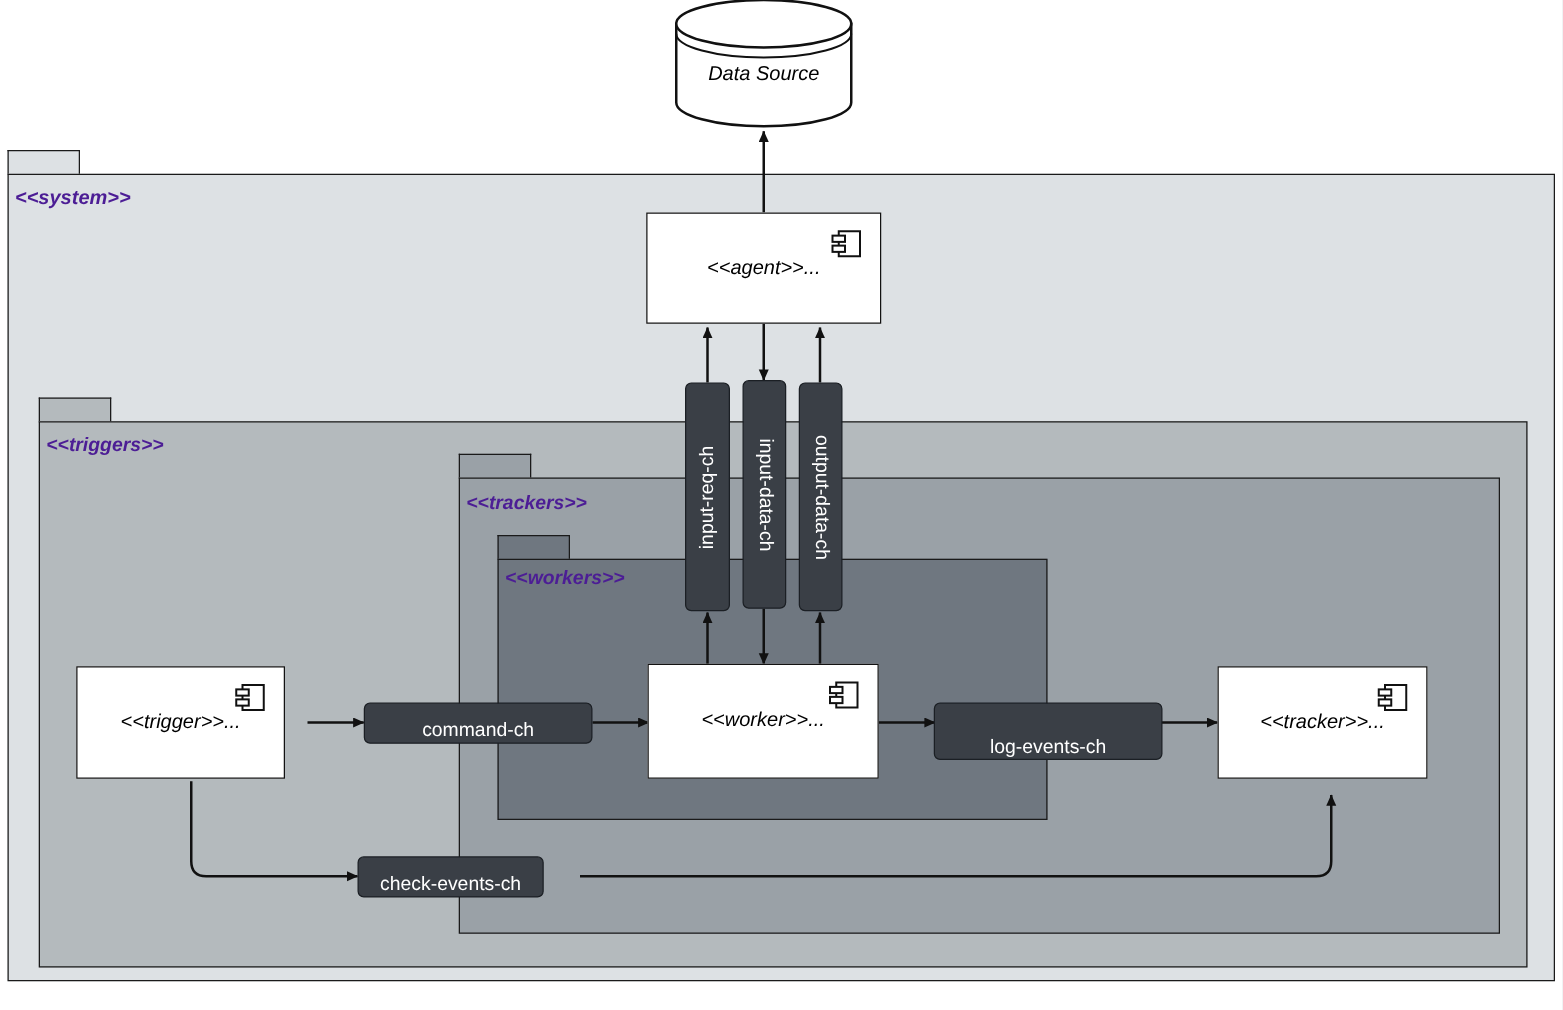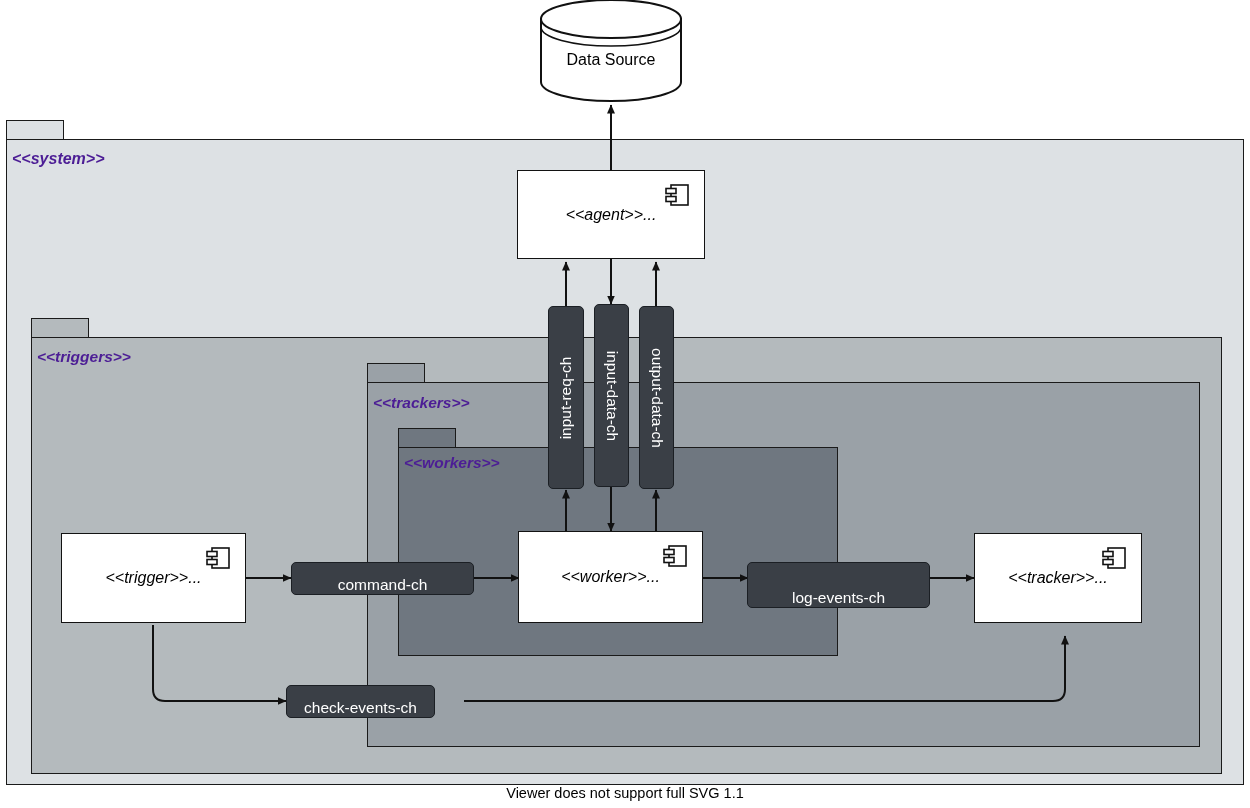--- a/index.html
+++ b/index.html
@@ -92,20 +92,21 @@
     white-space: nowrap;
   }
   .chan-v.ccw .vtext {
     transform: translate(-50%, -50%) rotate(-90deg);
   }
   .chan-v.cw .vtext {
     transform: translate(-50%, -50%) rotate(90deg);
   }
   .db-label {
     position: absolute;
+    font-style: italic;
     font-size: 16px;
     color: #000000;
     white-space: nowrap;
     text-align: center;
   }
   .footer-text {
     position: absolute;
     left: 0;
     width: 1250px;
     text-align: center;
@@ -178,21 +179,21 @@
 
   <div class="comp" style="left:517px; top:170px; width:188px; height:89px;align-items:center;">
     <span class="comp-label">&lt;&lt;agent&gt;&gt;...</span>
     <svg class="comp-icon" viewBox="0 0 26 24">
       <rect x="7" y="2" width="17" height="20" fill="#ffffff" stroke="#111111" stroke-width="1.6"></rect>
       <rect x="2" y="5.5" width="10" height="5" fill="#ffffff" stroke="#111111" stroke-width="1.6"></rect>
       <rect x="2" y="13.5" width="10" height="5" fill="#ffffff" stroke="#111111" stroke-width="1.6"></rect>
     </svg>
   </div>
 
-  <div class="comp" style="left:61px; top:533px; width:185px; height:90px;">
+  <div class="comp" style="left:61px; top:533px; width:167px; height:90px;">
     <span class="comp-label">&lt;&lt;trigger&gt;&gt;...</span>
     <svg class="comp-icon" viewBox="0 0 26 24">
       <rect x="7" y="2" width="17" height="20" fill="#ffffff" stroke="#111111" stroke-width="1.6"></rect>
       <rect x="2" y="5.5" width="10" height="5" fill="#ffffff" stroke="#111111" stroke-width="1.6"></rect>
       <rect x="2" y="13.5" width="10" height="5" fill="#ffffff" stroke="#111111" stroke-width="1.6"></rect>
     </svg>
   </div>
 
   <div class="comp" style="left:518px; top:531px; width:185px; height:92px;">
     <span class="comp-label">&lt;&lt;worker&gt;&gt;...</span>
@@ -229,15 +230,14 @@
   </div>
 
   <div class="chan-h" style="left:747px; top:562px; width:183px; height:46px;">
     <span>log-events-ch</span>
   </div>
 
   <div class="chan-h" style="left:286px; top:685px; width:149px; height:33px;">
     <span>check-events-ch</span>
   </div>
 
-  <div class="footer-text" style="top:785px;">Viewer does not support full SVG 1.1</div>
 
 </div>
 
 </body></html>

